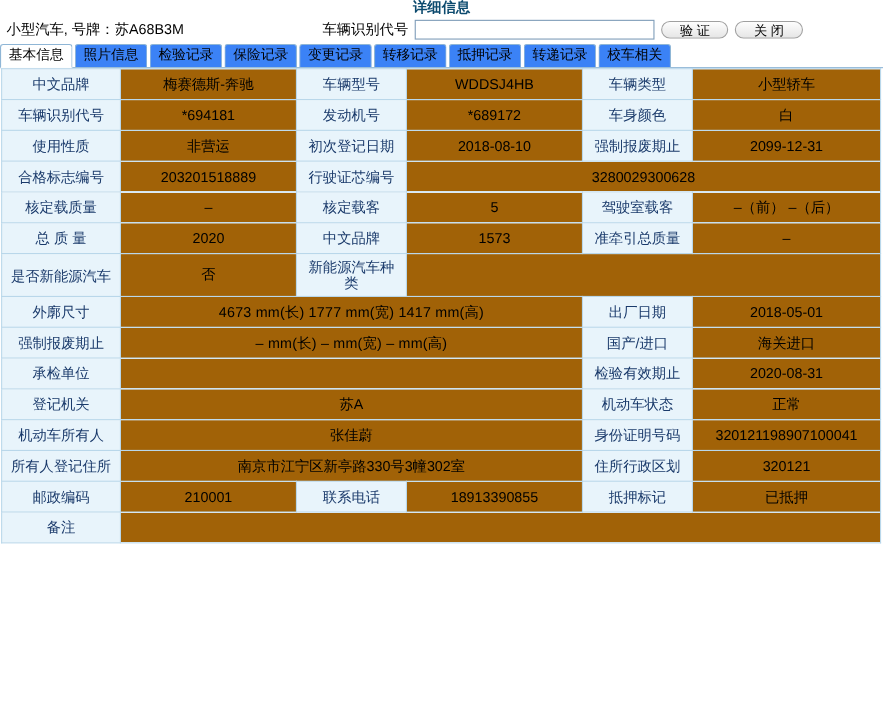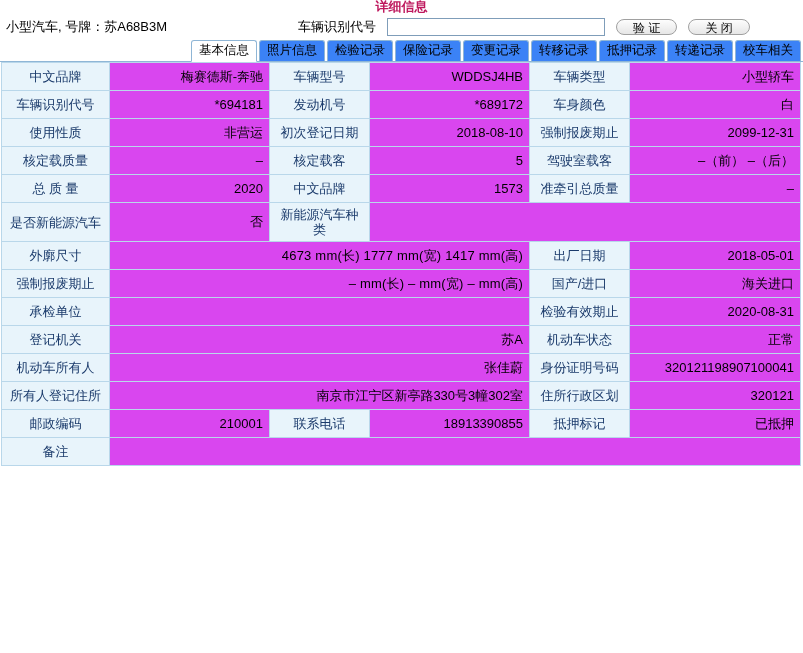--- a/index.html
+++ b/index.html
@@ -17,32 +17,32 @@
   }
   .page {
     position: relative;
     width: 803px;
     height: 653px;
   }
   .title-bar {
     text-align: center;
     font-weight: bold;
     font-size: 13px;
-    color: #be185d;
+    color: #0c4a6e;
     height: 14px;
     line-height: 14px;
     overflow: hidden;
   }
   .search-bar {
     display: flex;
     align-items: center;
     height: 26px;
     padding: 2px 4px 2px 6px;
     box-sizing: border-box;
-    gap: 11px;
+    gap: 6px;
   }
   .plate-label {
     font-size: 13px;
     white-space: nowrap;
   }
   .vin-label {
     font-size: 13px;
     white-space: nowrap;
     margin-left: 120px;
   }
@@ -68,21 +68,20 @@
     padding: 0 16px;
     cursor: pointer;
   }
   .tabs {
     display: flex;
     align-items: flex-end;
     height: 22px;
     border-bottom: 1px solid #8fb6d6;
     box-sizing: border-box;
     background: #ffffff;
-    justify-content: flex-end;
   }
   .tab {
     font-size: 12.5px;
     line-height: 19px;
     height: 20px;
     padding: 0 7px;
     border: 1px solid #8fb6d6;
     border-bottom: none;
     border-top-left-radius: 3px;
     border-top-right-radius: 3px;
@@ -115,23 +114,23 @@
     overflow: hidden;
   }
   td.lbl {
     background: #e8f4fb;
     color: #1a3a6b;
     text-align: center;
     white-space: normal;
     line-height: 15px;
   }
   td.val {
-    background: #d946ef;
+    background: #a16207;
     color: #000;
-    text-align: right;
+    text-align: center;
     word-break: break-all;
   }
   .c1 { width: 108px; }
   .c2 { width: 160px; }
   .c3 { width: 100px; }
   .c4 { width: 160px; }
   .c5 { width: 100px; }
   .c6 { width: 171px; }
   .dim-val { letter-spacing: 0.2px; }
 </style>
@@ -190,20 +189,26 @@
       </tr>
       <tr>
         <td class="lbl">使用性质</td>
         <td class="val">非营运</td>
         <td class="lbl">初次登记日期</td>
         <td class="val">2018-08-10</td>
         <td class="lbl">强制报废期止</td>
         <td class="val">2099-12-31</td>
       </tr>
       <tr>
+        <td class="lbl">合格标志编号</td>
+        <td class="val">203201518889</td>
+        <td class="lbl">行驶证芯编号</td>
+        <td class="val" colspan="3">3280029300628</td>
+      </tr>
+      <tr>
         <td class="lbl">核定载质量</td>
         <td class="val">–</td>
         <td class="lbl">核定载客</td>
         <td class="val">5</td>
         <td class="lbl">驾驶室载客</td>
         <td class="val">–（前） –（后）</td>
       </tr>
       <tr>
         <td class="lbl">总 质 量</td>
         <td class="val">2020</td>

